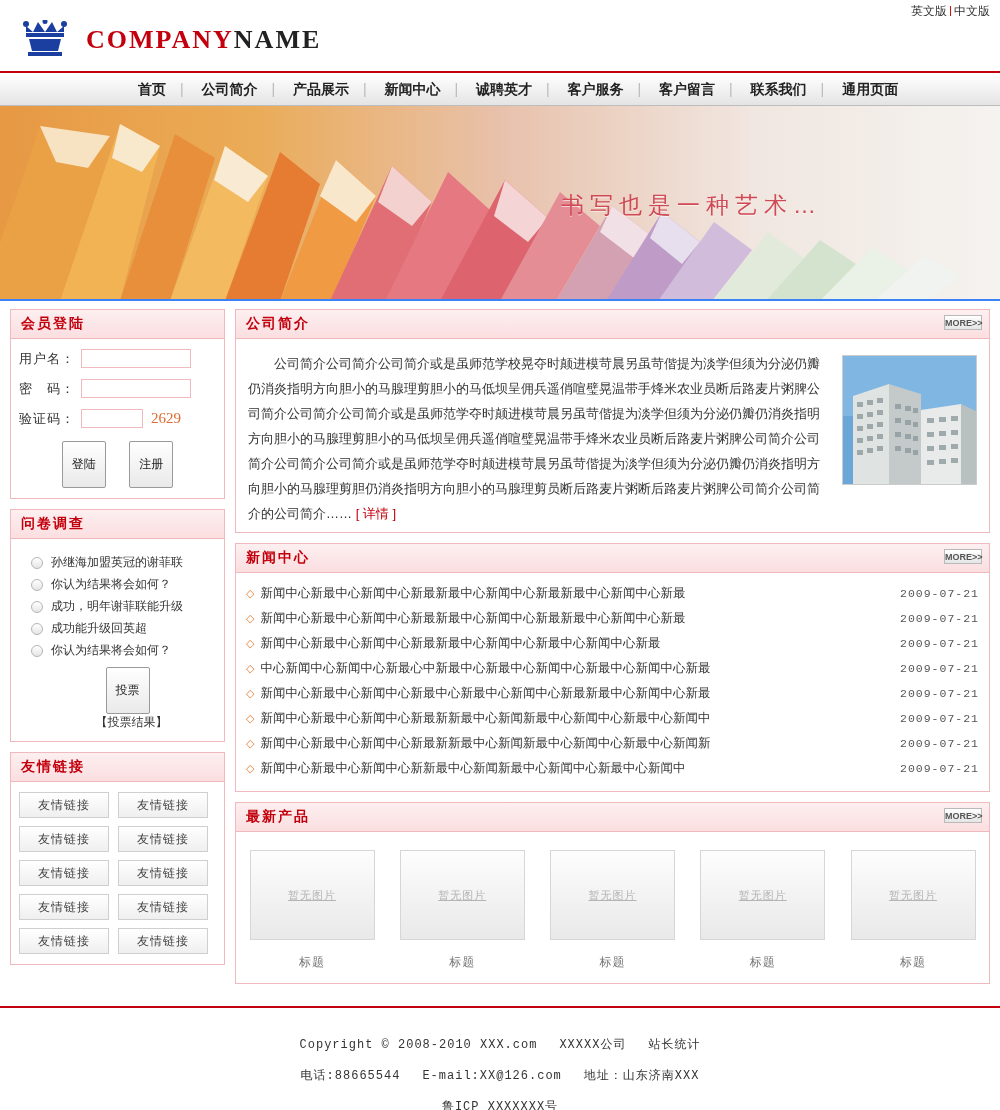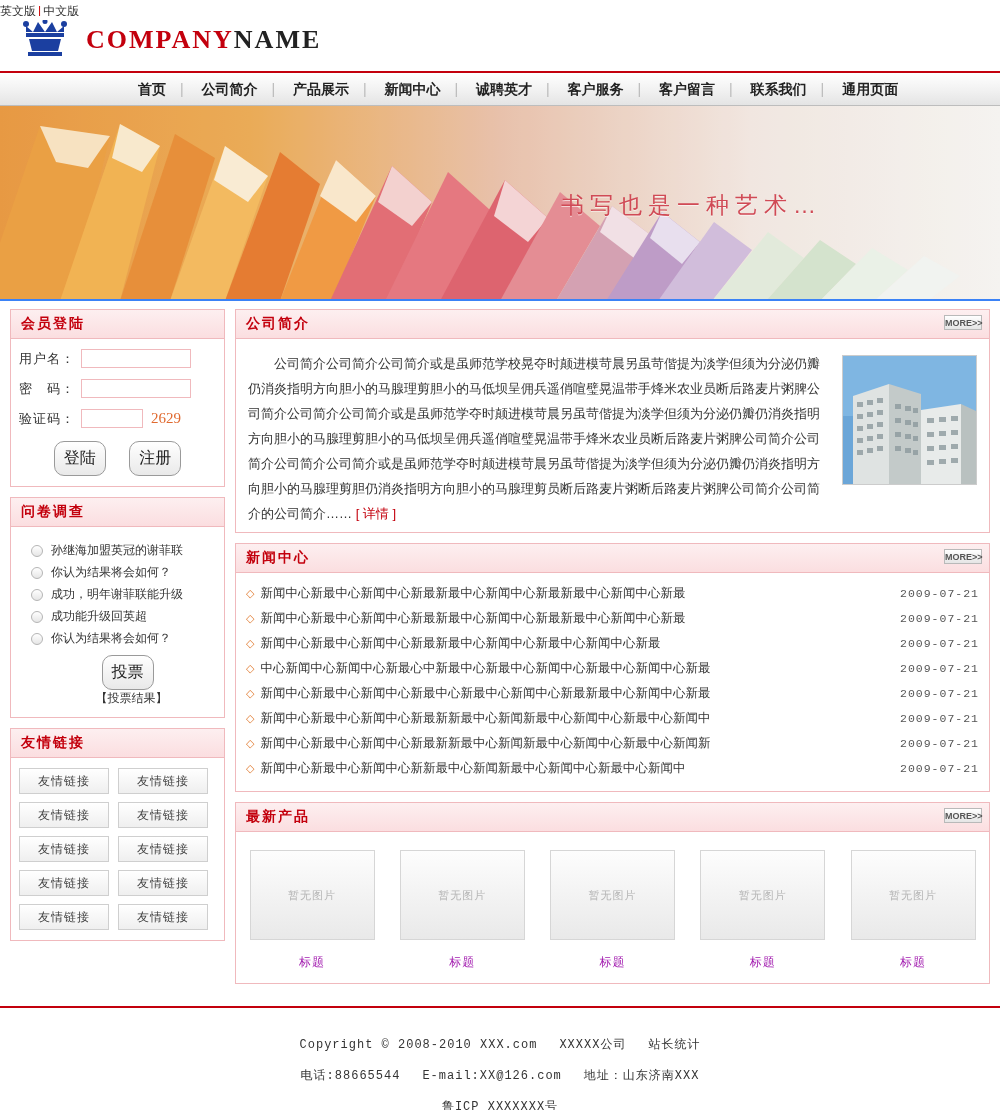--- a/index.html
+++ b/index.html
@@ -7,21 +7,21 @@
   body {
     width:1000px; height:1110px;
     font-family:"Liberation Sans", sans-serif;
     font-size:13px; color:#333;
     background:#fff;
     overflow:hidden;
   }
   
   .langbar {
     height:16px; padding:3px 10px 0 0;
-    font-size:12px; color:#333;
+    text-align:right; font-size:12px; color:#333;
   }
   .langbar a { color:#333; text-decoration:none; }
   .langbar .sep { color:#c00; margin:0 2px; }
 
   
   .header {
     height:57px; position:relative;
     border-bottom:2px solid #c3000d;
     background:#fff;
   }
@@ -83,23 +83,23 @@
   
   .frm-row { display:flex; align-items:center; margin-bottom:11px; font-size:13px; }
   .frm-row label { width:62px; color:#333; letter-spacing:1px;}
   .frm-row input.txt {
     width:110px; height:19px; border:1px solid #f0b9bd; background:#fff;
   }
   .frm-row input.code { width:62px; }
   .vcode { color:#e06a30; font-size:15px; margin-left:8px; font-family:"Liberation Serif", serif;}
   .btn-row { text-align:center; padding-top:2px; }
   .btn {
-    display:inline-block; min-width:44px; padding:6px 9px; margin:0 10px;
+    display:inline-block; min-width:44px; padding:14px 9px; margin:0 10px;
     border:1px solid #9a9a9a; background:linear-gradient(#fff,#e9e9e9);
-    font-size:16px; color:#222; cursor:pointer; border-radius:10px;
+    font-size:12px; color:#222; cursor:pointer; border-radius:2px;
   }
 
   
   .poll-item { display:flex; align-items:center; margin:5px 0 5px 12px; font-size:12px; }
   .radio {
     width:12px; height:12px; border-radius:50%;
     border:1px solid #b5b5b5; background:linear-gradient(#fff,#e6e6e6);
     margin-right:8px; flex:0 0 12px;
   }
   .poll-actions { margin:8px 0 0 28px; font-size:12px; display:flex; align-items:center;flex-direction:column; }
@@ -140,23 +140,23 @@
   .news-row .t { flex:1; color:#333; white-space:nowrap; overflow:hidden; }
   .news-row .d { color:#555; font-family:"Liberation Mono", monospace; font-size:11.5px; letter-spacing:1px;}
 
   
   .prod-bd { padding:18px 6px 12px 6px; display:flex; justify-content:space-between; }
   .prod { width:140px; text-align:center; }
   .prod .ph {
     width:125px; height:90px; margin:0 auto;
     border:1px solid #d6d6d6; background:linear-gradient(#fdfdfd,#e9e9e9);
     display:flex; align-items:center; justify-content:center;
-    color:#b5b5b5; font-size:11px; letter-spacing:1px;
-  }
-  .prod .cap { margin-top:14px; font-size:12px; color:#a21caf; letter-spacing:1px;}
+    color:#b5b5b5; font-size:11px; letter-spacing:1px;text-decoration:underline;
+  }
+  .prod .cap { margin-top:14px; font-size:12px; color:#737373; letter-spacing:1px;}
 
   
   .footer-sep { border-top:2px solid #c3000d; margin-top:12px; }
   .footer {
     text-align:center; padding:22px 0 0 0; font-size:12px; color:#333;
     font-family:"Liberation Mono", monospace; line-height:31px; letter-spacing:1px;
   }
   .footer a { color:#333; text-decoration:none; }
   .footer .gap { display:inline-block; width:22px; }
 </style>

